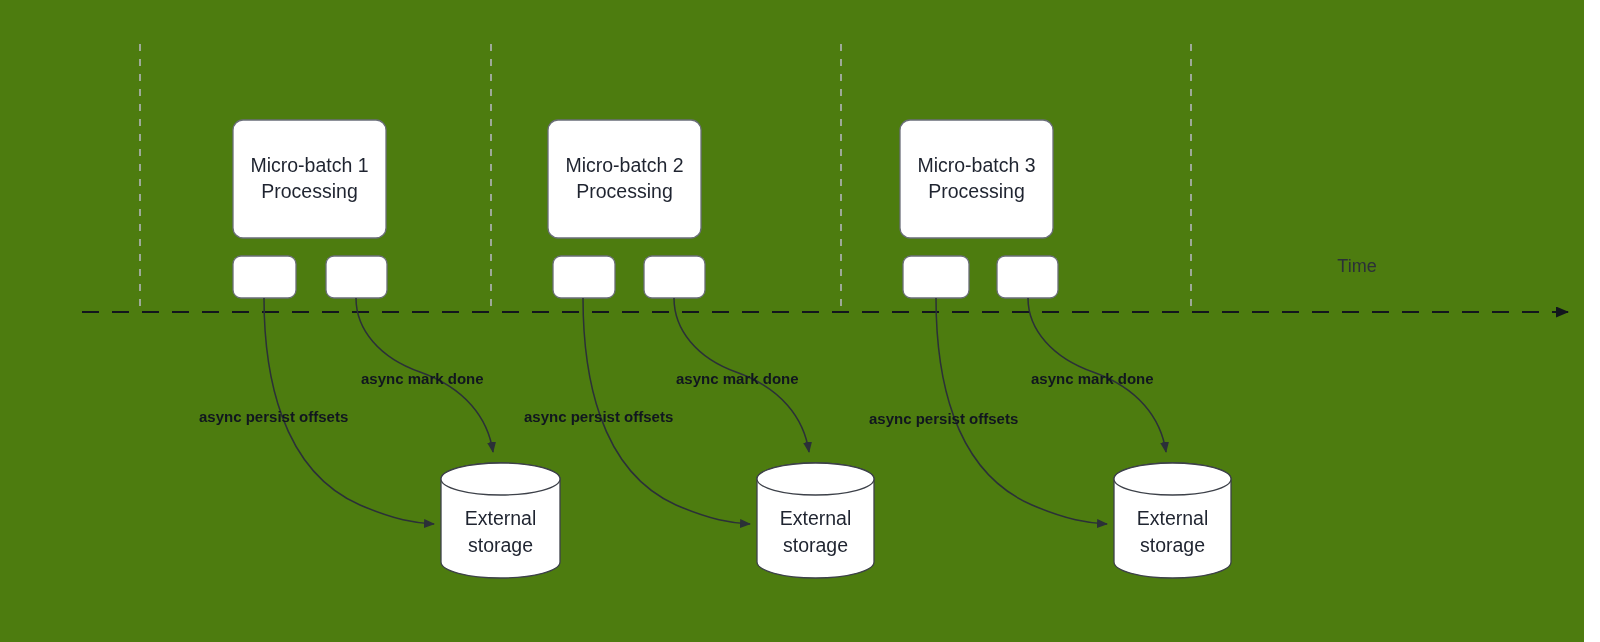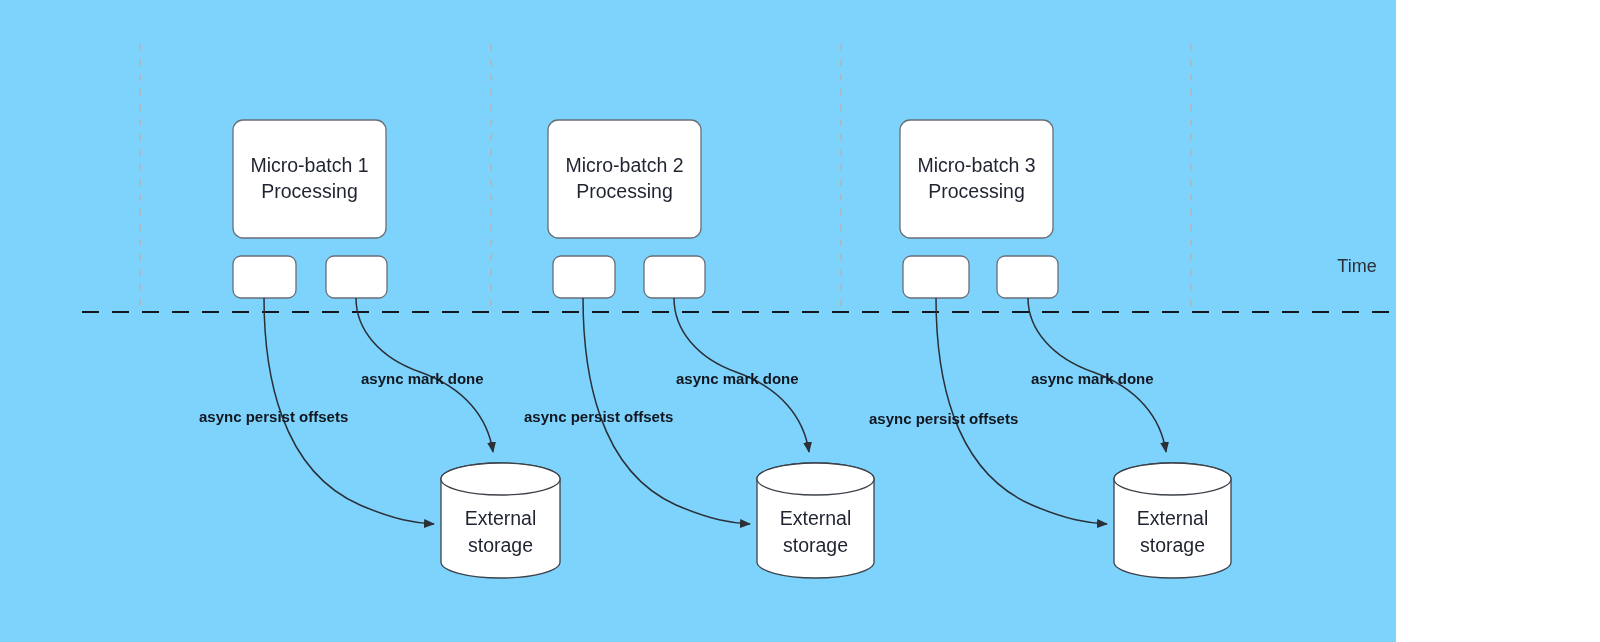--- a/index.html
+++ b/index.html
@@ -6,23 +6,23 @@
     margin: 0;
     padding: 0;
     background: #ffffff;
   }
   body {
     font-family: "Liberation Sans", sans-serif;
     color: #1f2430;
   }
   #canvas {
     position: relative;
-    width: 1396px;
+    width: 1584px;
     height: 642px;
-    background: #7dd3fc;
+    background: #4d7c0f;
     overflow: hidden;
   }
   #diagram-svg {
     position: absolute;
     left: 0;
     top: 0;
     width: 1600px;
     height: 642px;
   }
   .node-label {

